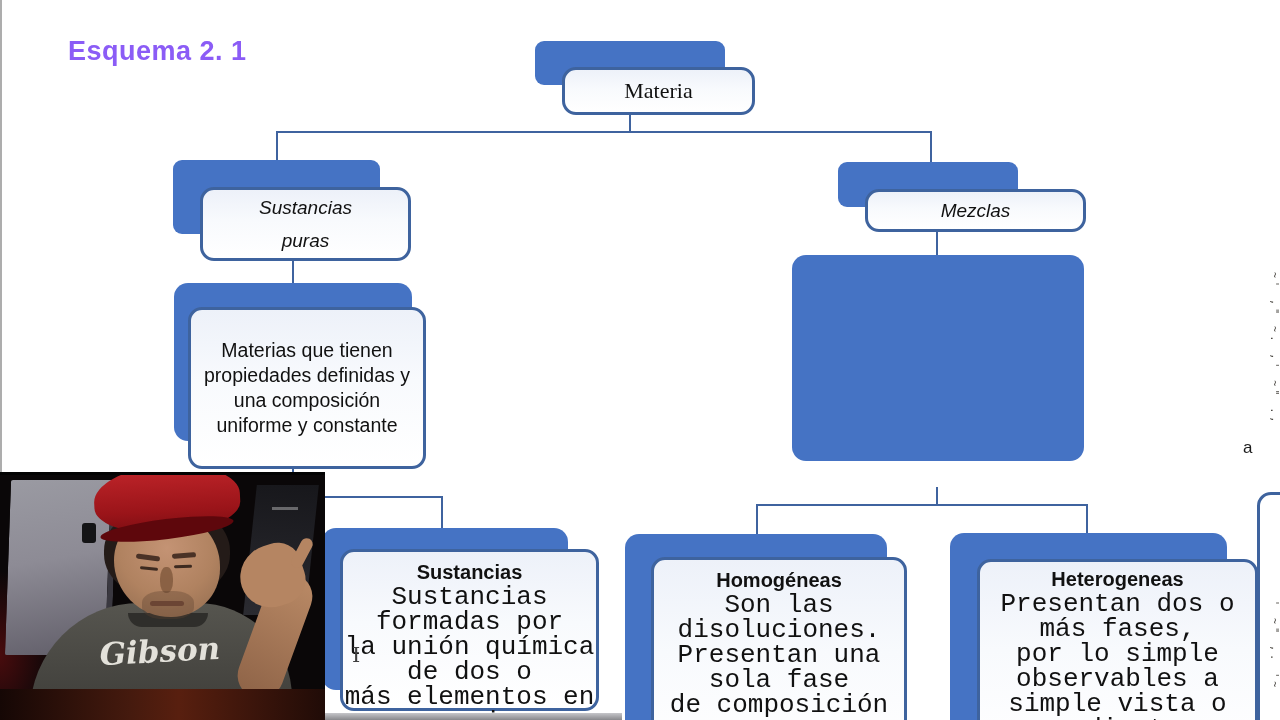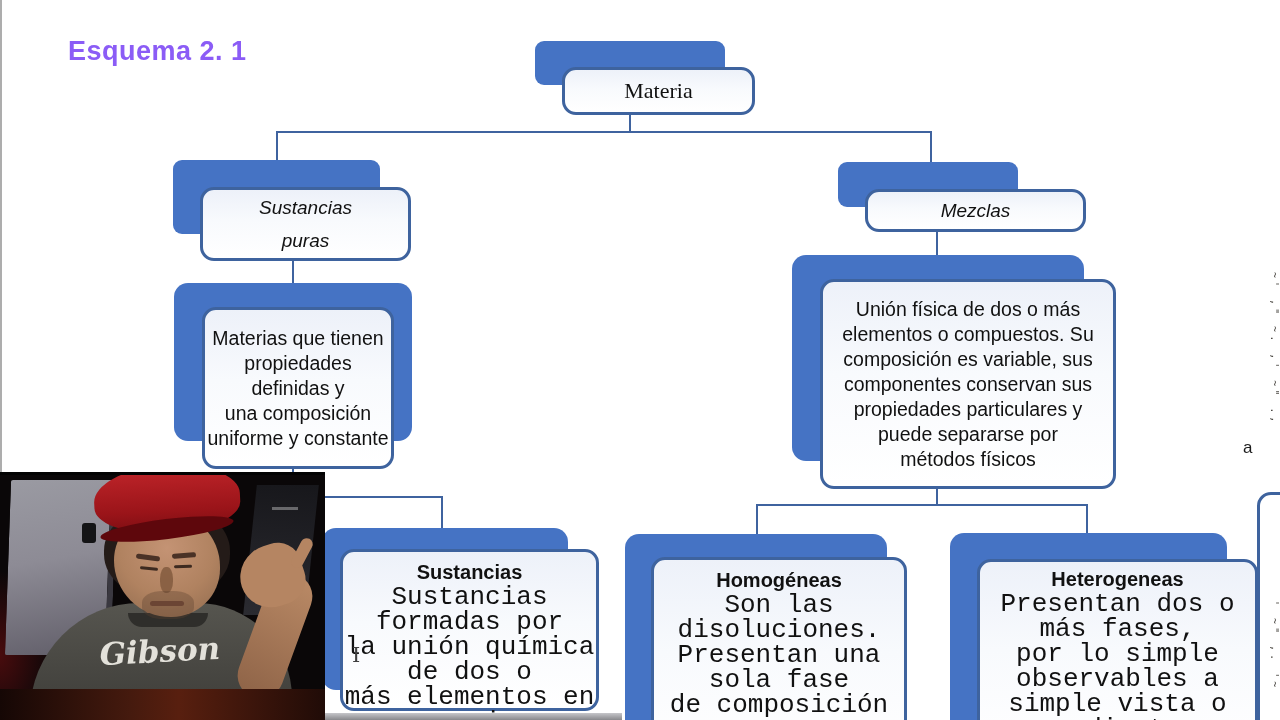--- a/index.html
+++ b/index.html
@@ -103,37 +103,28 @@
     <span>Sustancias
 puras</span>
   </div>
 
   <div class="back-box" style="left:838px;top:162px;width:180px;height:45px;"></div>
   <div class="front-box label-md" style="left:865px;top:189px;width:221px;height:43px;">
     <span>Mezclas</span>
   </div>
 
   <div class="back-box" style="left:174px;top:283px;width:238px;height:158px;border-radius:14px;"></div>
-  <div class="front-box desc" style="left:202px;top:307px;width:192px;height:162px;">
+  <div class="front-box desc" style="left:188px;top:307px;width:238px;height:162px;">
     <span>Materias que tienen
 propiedades definidas y
 una composición
 uniforme y constante</span>
   </div>
 
   <div class="back-box" style="left:792px;top:255px;width:292px;height:206px;border-radius:14px;"></div>
-  <div class="front-box desc" style="left:820px;top:279px;width:296px;height:210px;">
-    <span>Unión física de dos o más
-elementos o compuestos. Su
-composición es variable, sus
-componentes conservan sus
-propiedades particulares y
-puede separarse por
-métodos físicos</span>
-  </div>
 
   <div class="back-box" style="left:322px;top:528px;width:246px;height:162px;border-radius:14px;"></div>
   <div class="front-box top-align" style="left:340px;top:549px;width:259px;height:162px;padding-top:8px;">
     <span class="node-title">Sustancias</span>
     <span class="node-body">Sustancias formadas por
 la unión química de dos o
 más elementos en
 proporciones definidas.
 Ejemplo: bronce</span>
   </div>

